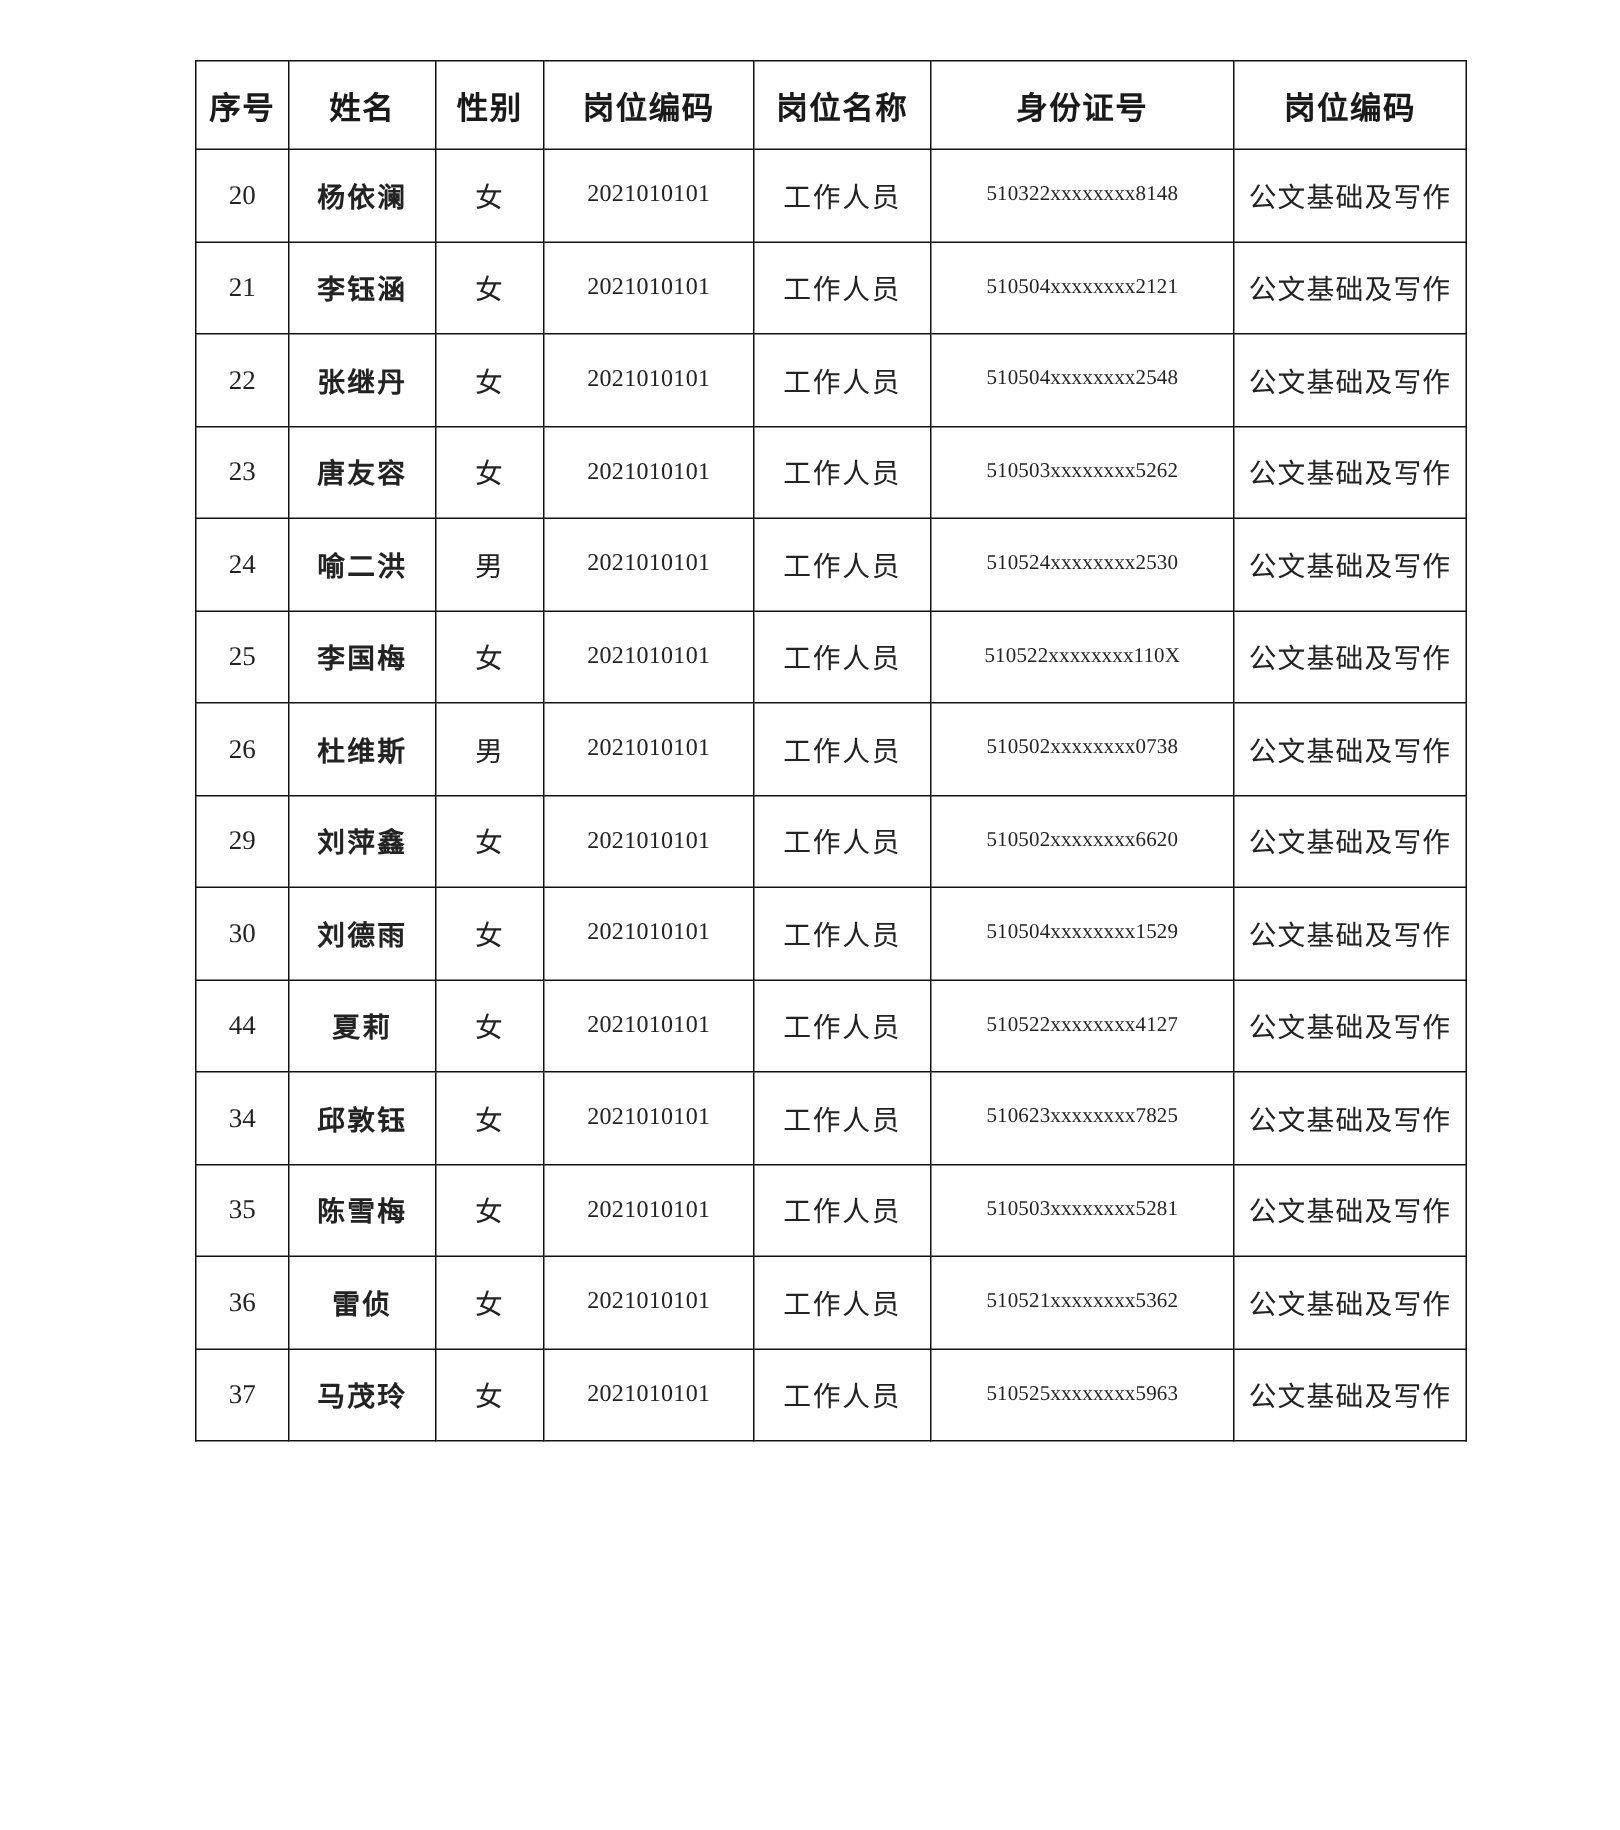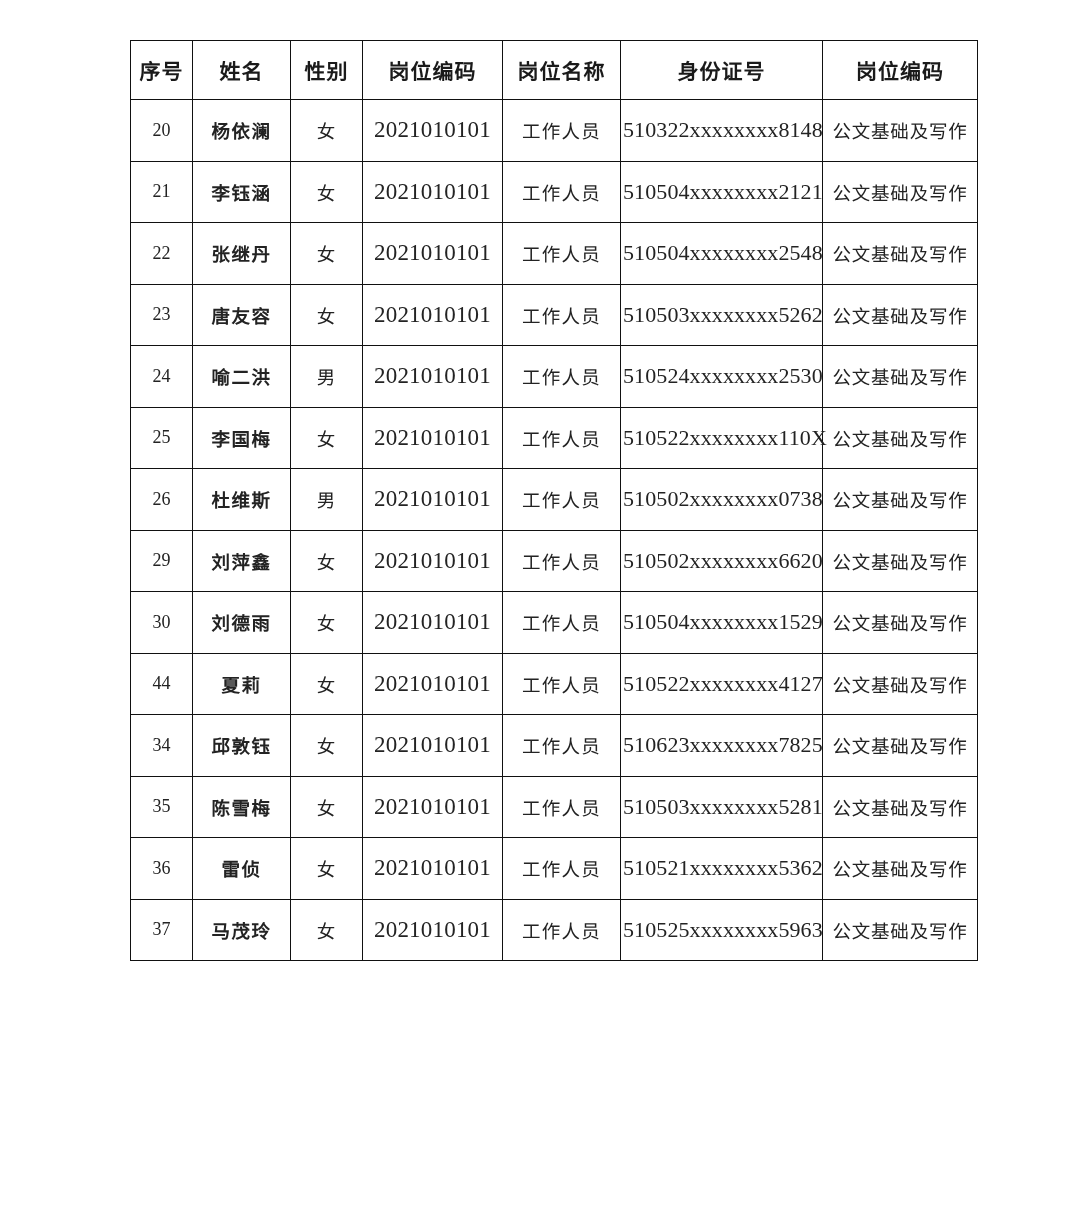--- a/index.html
+++ b/index.html
@@ -54,23 +54,23 @@
   col.c-name    { width: 98px; }
   col.c-gender  { width: 72px; }
   col.c-code    { width: 140px; }
   col.c-post    { width: 118px; }
   col.c-idnum   { width: 202px; }
   col.c-subject { width: 155px; }
 
   td.cell-index   { font-size: 18px; }
   td.cell-name    { letter-spacing: 1.5px; font-weight: bold; }
   td.cell-gender  { letter-spacing: 1px; }
-  td.cell-code    { font-size: 23px; letter-spacing: 0.2px; }
+  td.cell-code    { font-size: 16px; letter-spacing: 0.2px; }
   td.cell-post    { letter-spacing: 1.2px; }
-  td.cell-idnum   { font-size: 22px; letter-spacing: 0.1px; margin-left: 11px; }
+  td.cell-idnum   { font-size: 14px; letter-spacing: 0.1px; margin-left: 11px; }
   td.cell-subject { letter-spacing: 0.8px; }
 </style>
 </head>
 <body>
 
 <div class="page">
   <table class="roster">
     <colgroup>
       <col class="c-index">
       <col class="c-name">

